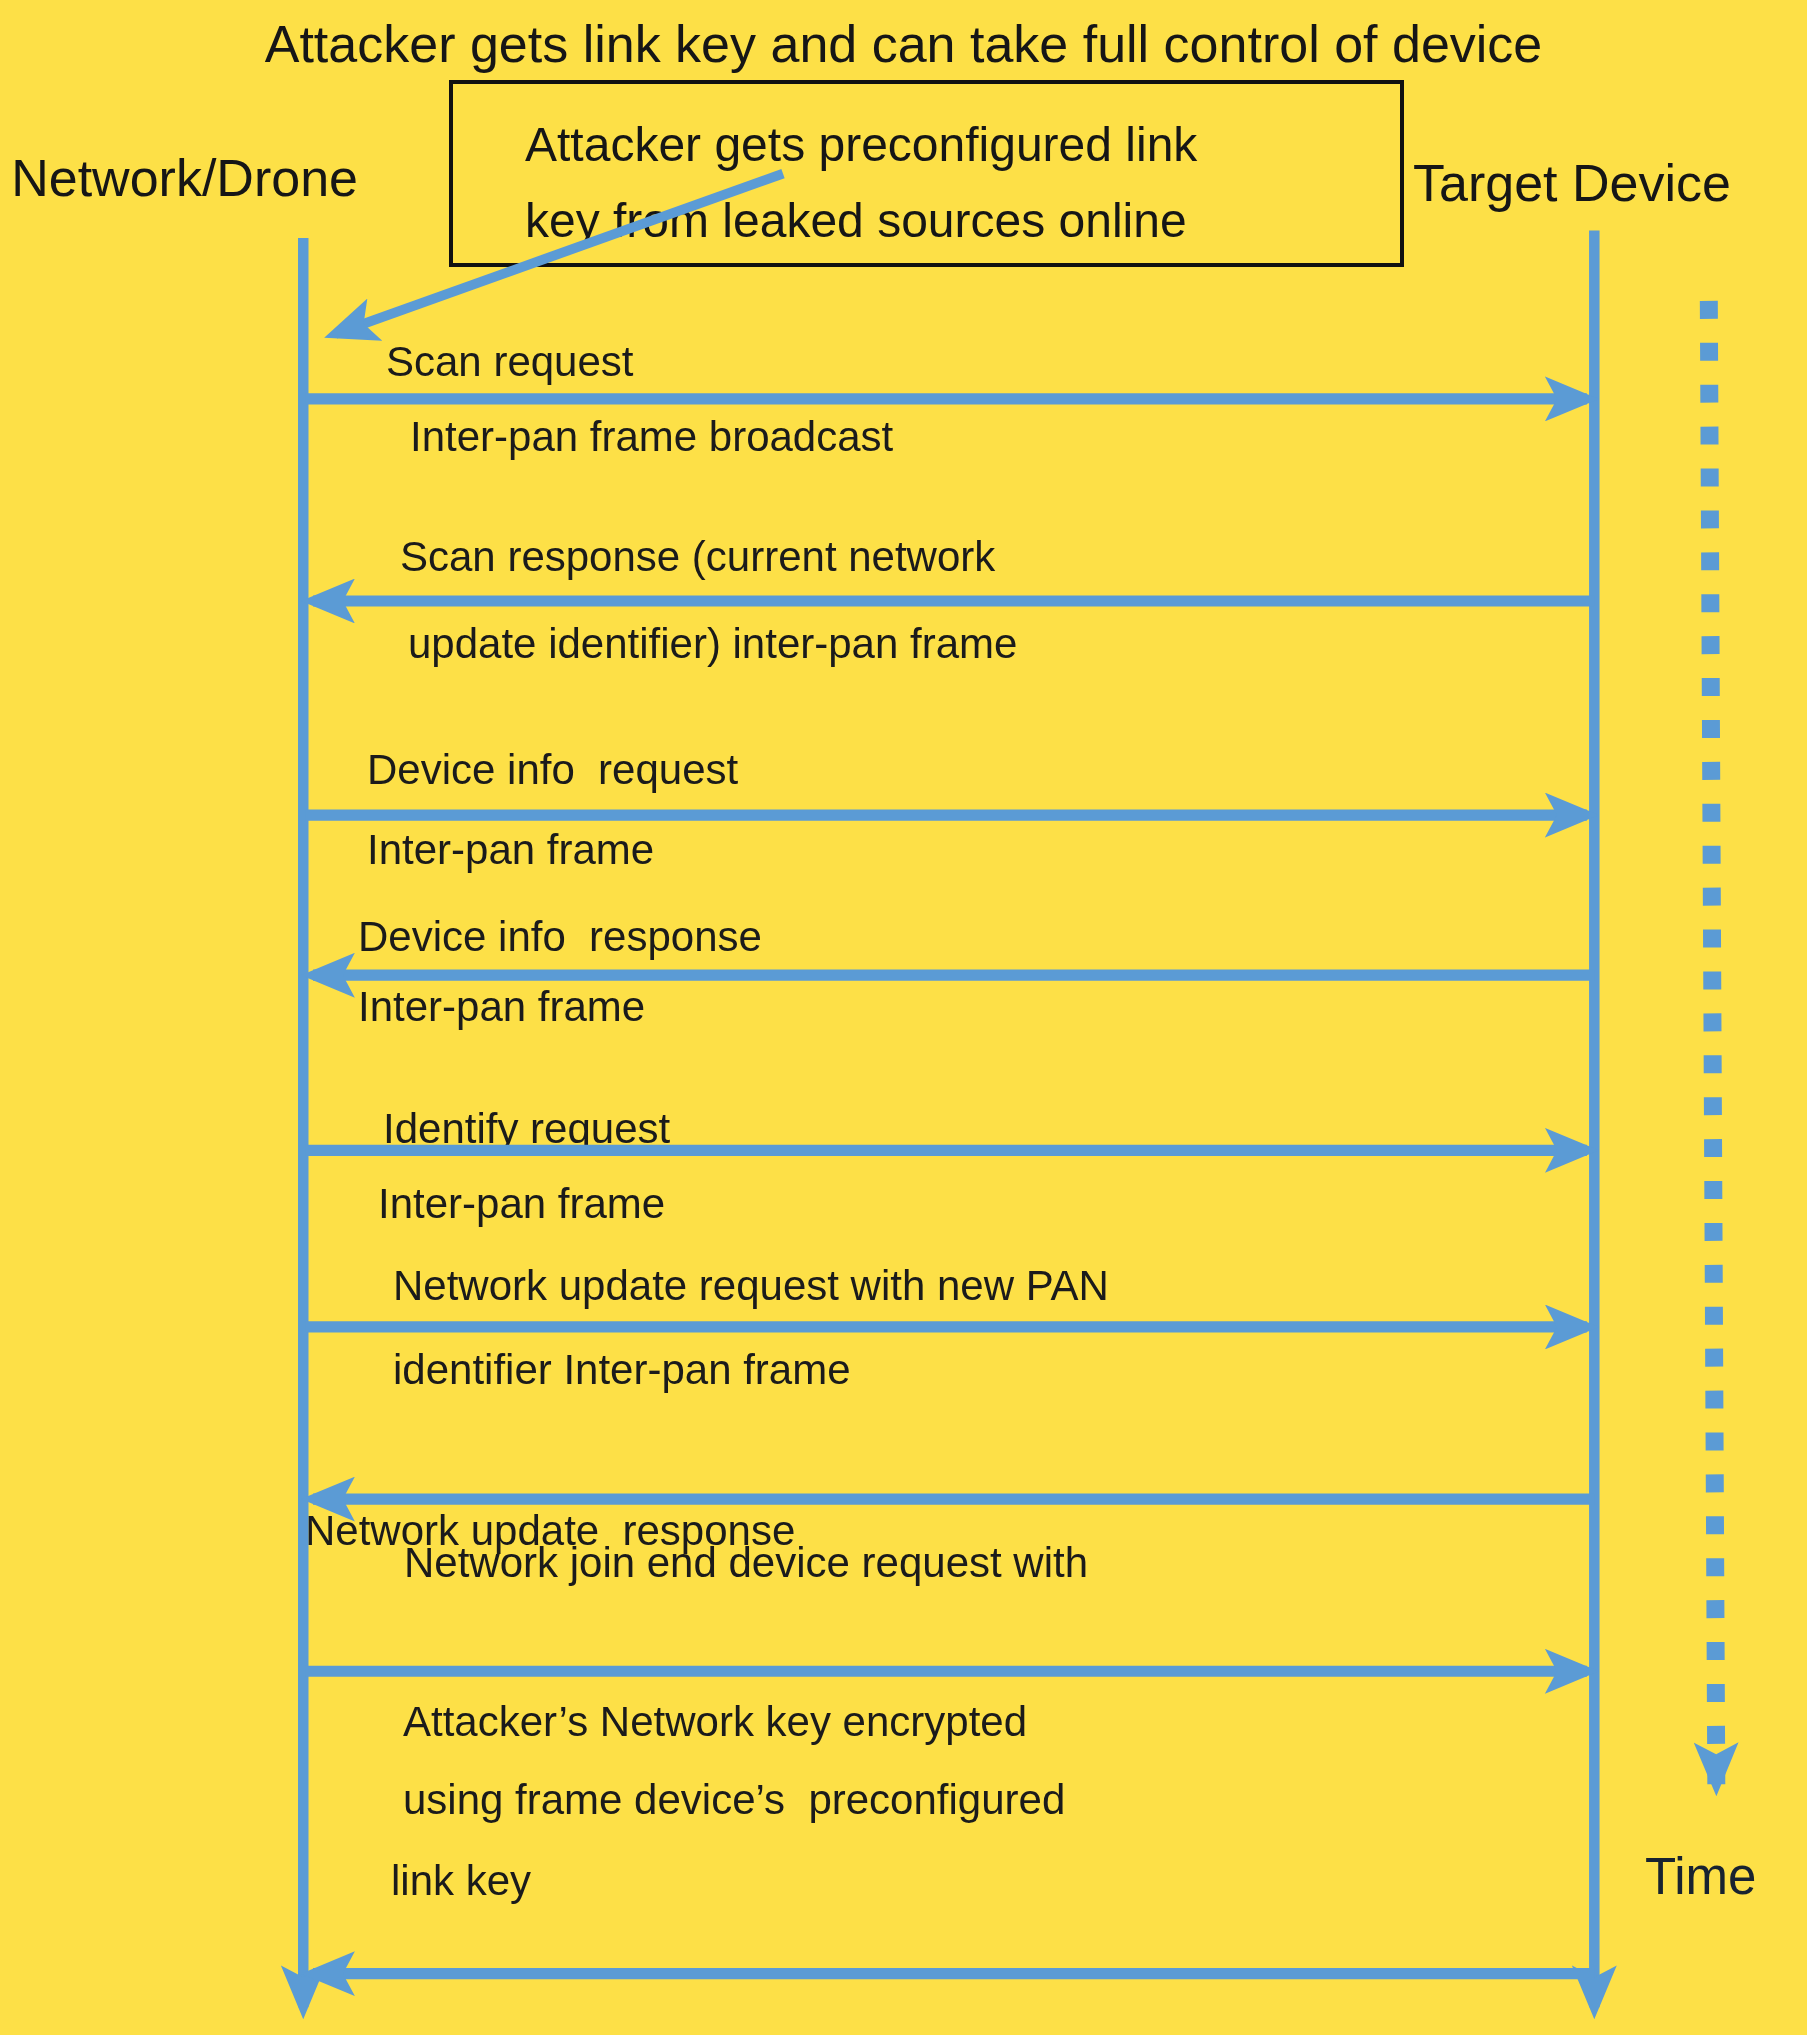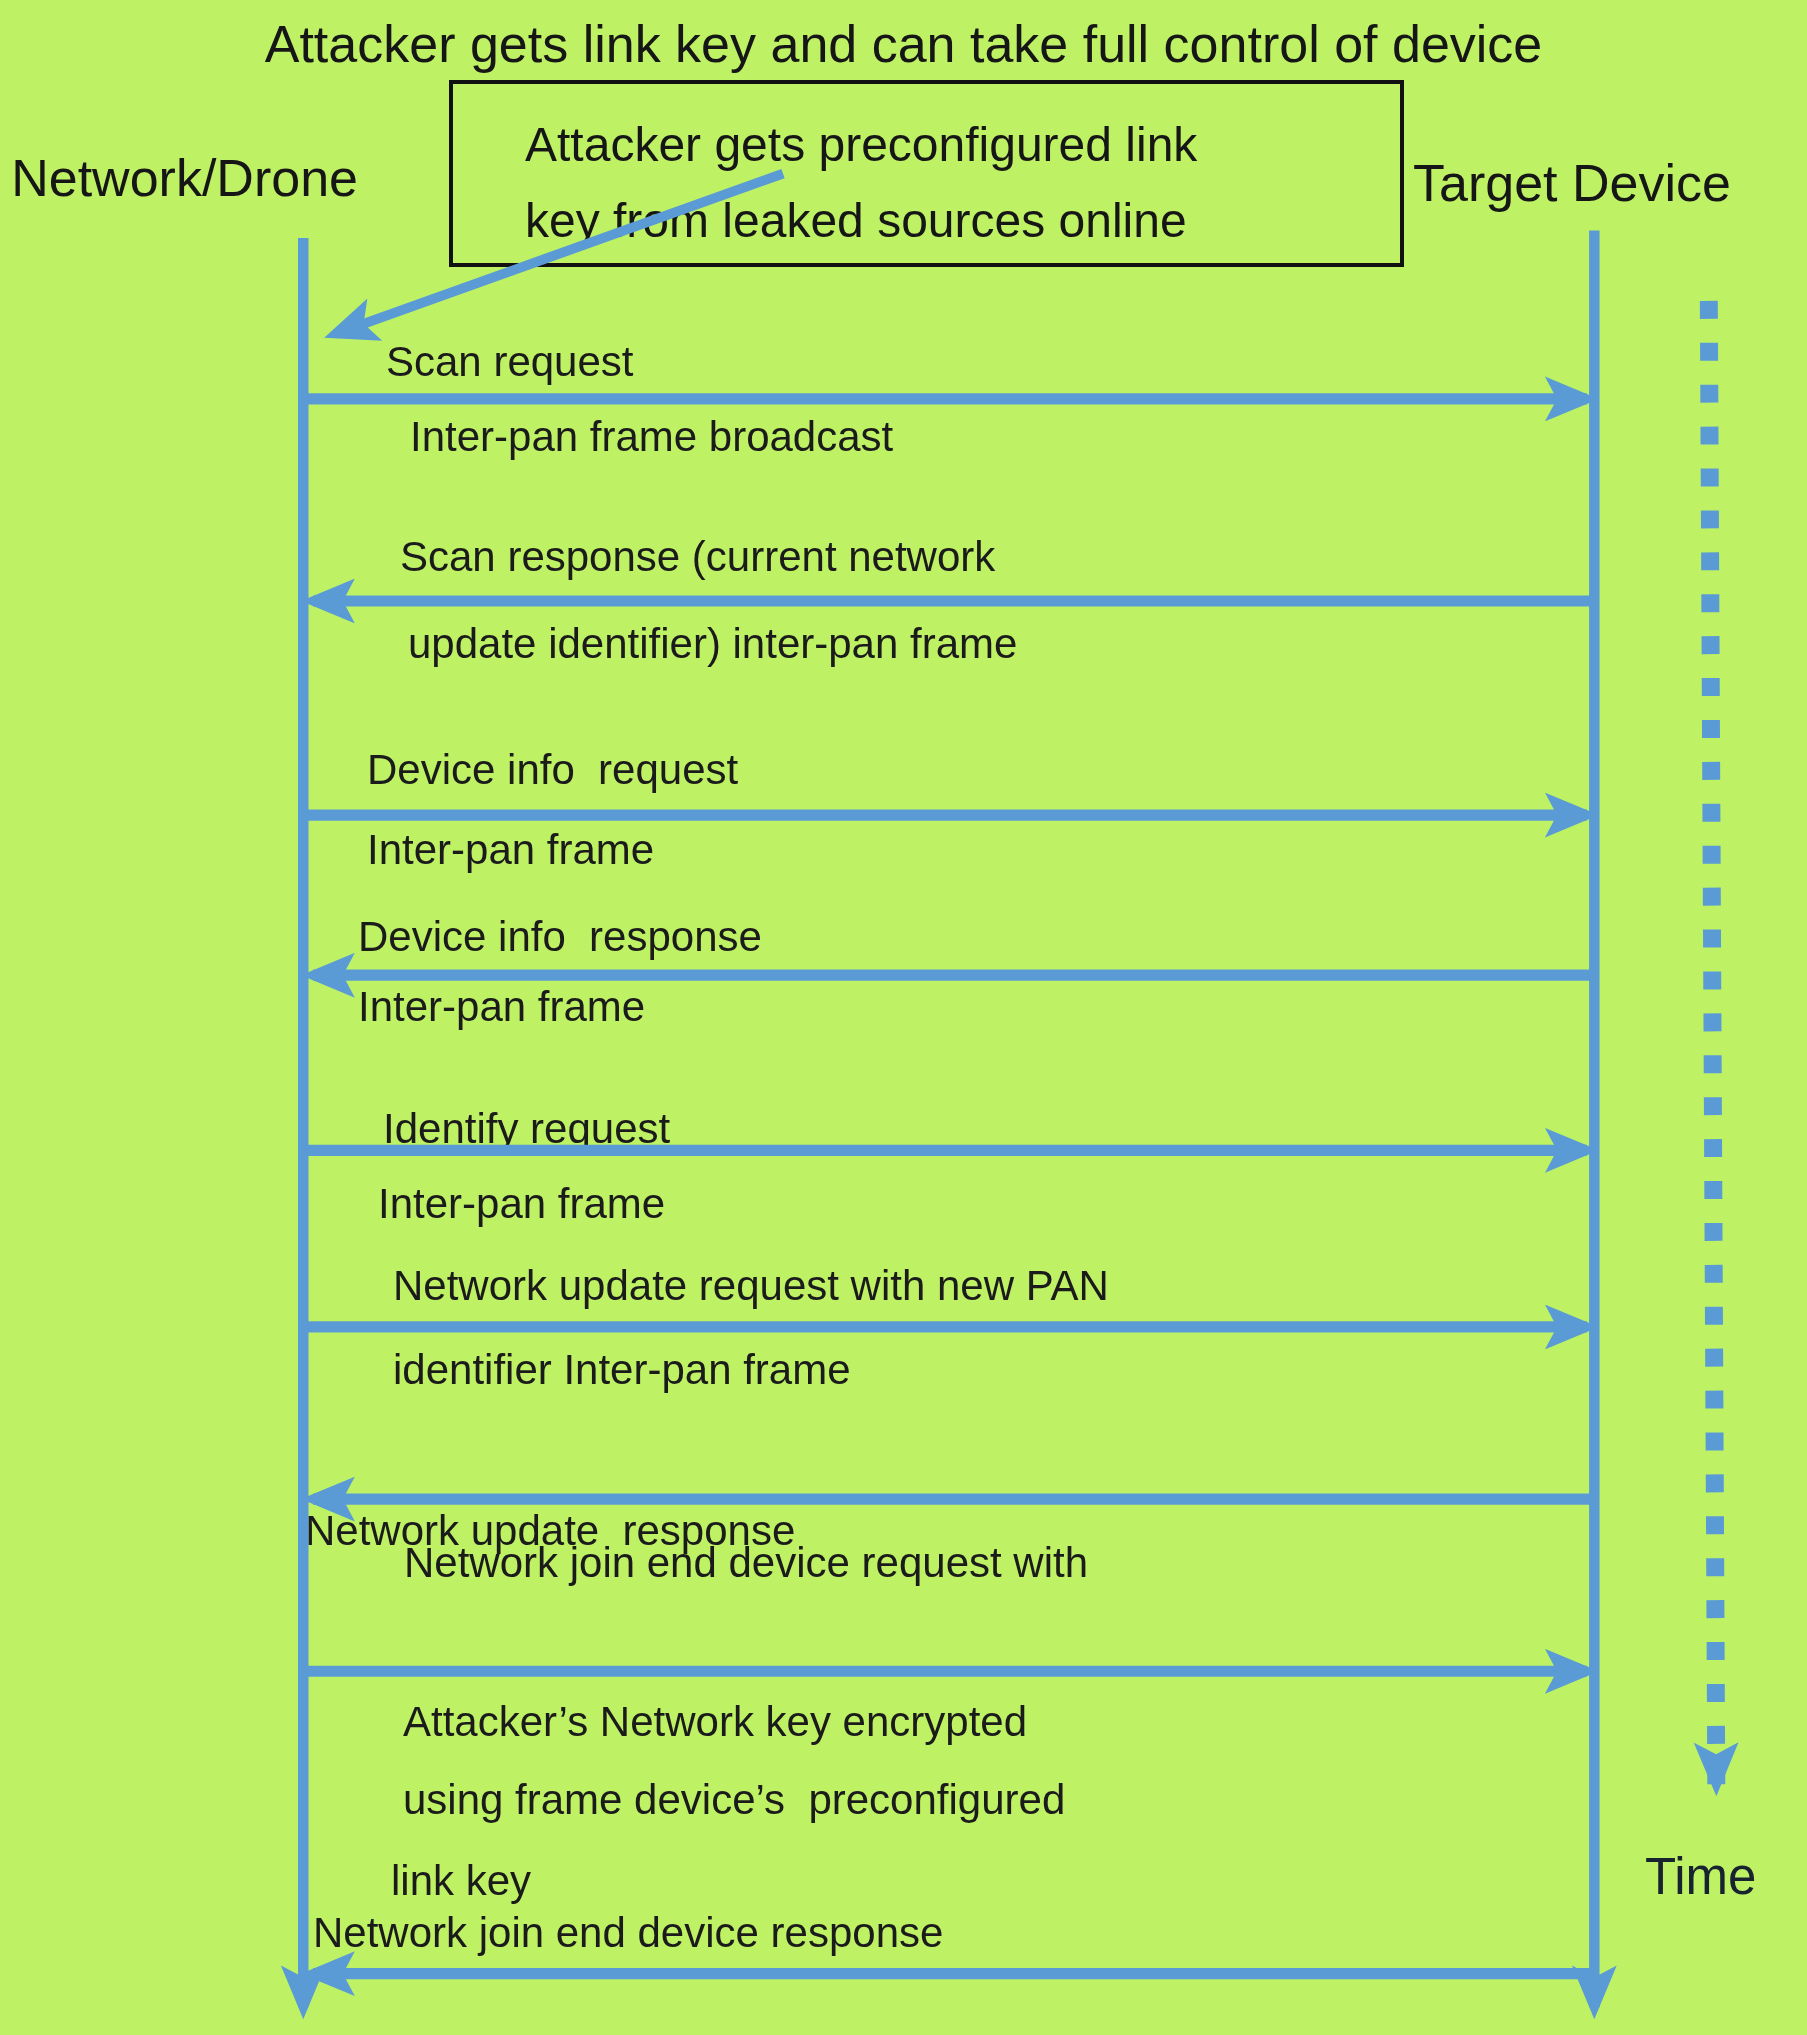--- a/index.html
+++ b/index.html
@@ -1,17 +1,17 @@
 <!DOCTYPE html>
 <html style="font-size:12px"><head>
 <meta charset="utf-8">
 <style>
   html,body{margin:0;padding:0;background:#ffffff;}
   .stage{
-    position:relative;width:1807px;height:2035px;background:#bef264;
+    position:relative;width:1807px;height:2035px;background:#fde047;
     font-family:"Liberation Sans",sans-serif;color:#1b1b1b;overflow:hidden;
   }
   .lbl{
     position:absolute;white-space:pre;font-size:42px;line-height:1.12;
     color:#1b1b1b;letter-spacing:0px;
   }
   .title{
     position:absolute;left:0;right:0;top:13.5px;text-align:center;
     font-size:52px;color:#161616;white-space:pre;
   }
@@ -58,21 +58,20 @@
   <div class="lbl" style="left:393px;top:1262px;">Network update request with new PAN</div>
   <div class="lbl" style="left:393px;top:1346px;">identifier Inter-pan frame</div>
 
   <div class="lbl" style="left:305px;top:1507px;">Network update  response</div>
 
   <div class="lbl" style="left:404px;top:1539px;">Network join end device request with</div>
   <div class="lbl" style="left:403px;top:1698px;">Attacker’s Network key encrypted</div>
   <div class="lbl" style="left:403px;top:1776px;">using frame device’s  preconfigured</div>
   <div class="lbl" style="left:391px;top:1857px;">link key</div>
 
-  <div class="lbl" style="left:313px;top:1909px;">Network join end device response</div>
 
   <div class="time-lbl">Time</div>
 
   <svg class="overlay" viewBox="0 0 2414 2719">
     <defs>
       <marker id="ah" markerUnits="userSpaceOnUse" markerWidth="72" markerHeight="60" refX="56" refY="30" orient="auto">
         <path d="M0,0 L72,30 L0,60 L16,30 Z" fill="#5B9BD5"></path>
       </marker>
     </defs>
 

